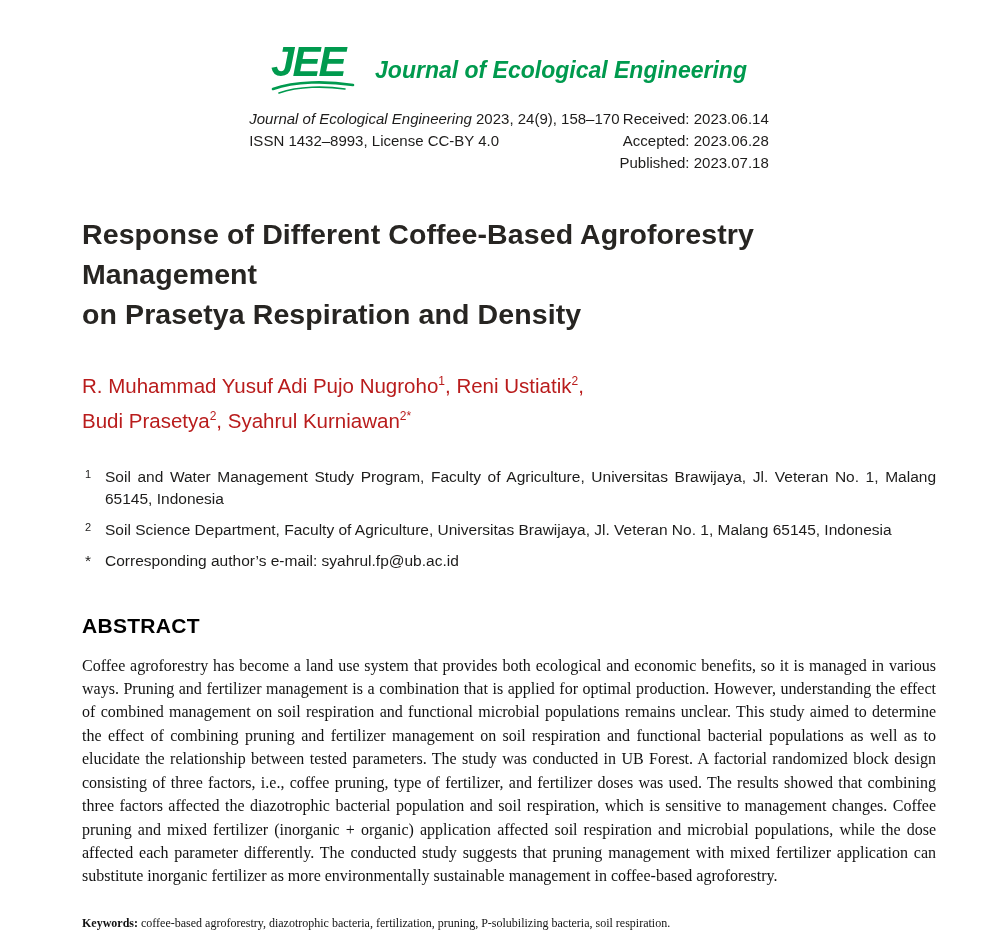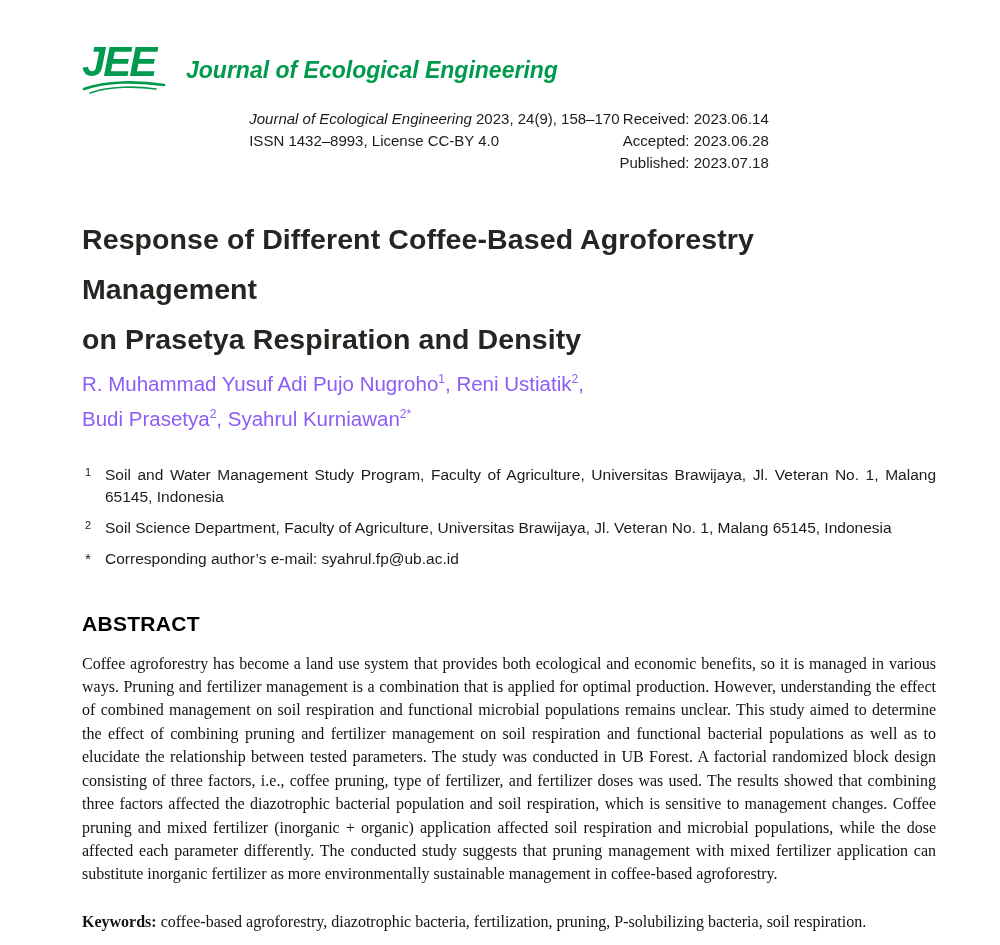--- a/index.html
+++ b/index.html
@@ -5,46 +5,47 @@
   * { margin: 0; padding: 0; box-sizing: border-box; }
   html, body { background: #ffffff; }
   body {
     width: 1000px; height: 945px; overflow: hidden;
     font-family: "Liberation Sans", sans-serif;
     color: #1d1c1b;
   }
   .page { width: 1000px; height: 945px; padding: 40px 64px 0 82px; background: #fff; }
 
   
-  .logo-row { display: flex; align-items: center; gap: 20px; height: 54px; }
+  .logo-row { display: flex; align-items: center; gap: 20px; height: 54px; justify-content: center; }
   .logo { position: relative; width: 84px; height: 54px; flex: 0 0 auto; }
   .logo-text {
     font-style: italic; font-weight: bold; font-size: 42px; line-height: 44px;
     letter-spacing: -2px; display: inline-block;
   }
   .logo-swoosh { position: absolute; left: -2px; bottom: 0; }
   .journal-name {
     font-style: italic; font-weight: bold; font-size: 23px;
     padding-top: 6px;
   }
 
   .meta-row { display: flex; justify-content: center; margin-top: 14px; }
   .citation-block { font-size: 15px; line-height: 22px; }
   .citation-block .italic { font-style: italic; }
   .doi-line { cursor: pointer; }
   .dates-block { font-size: 15px; line-height: 22px; text-align: right; }
 
   
   .title {
     margin-top: 40px;
-    font-size: 28.5px; line-height: 50px; font-weight: 600;
+    font-size: 28.5px; line-height: 40px; font-weight: 600;
     color: #272522; letter-spacing: 0.1px;
   }
   .authors {
-    font-size: 20.5px; line-height: 30px; color: #8b5cf6;
+    margin-top: 32px;
+    font-size: 20.5px; line-height: 30px; color: #b91c1c;
   }
   .authors sup { font-size: 12px; }
 
   
   .affiliations { margin-top: 30px; }
   .affil {
     position: relative; padding-left: 23px; margin-bottom: 9px;
     font-size: 15.5px; line-height: 22px; text-align: justify;
   }
   .affil-marker {
@@ -59,21 +60,21 @@
     margin-top: 16px;
     font-family: "Liberation Serif", serif;
     font-size: 16px; line-height: 23.4px;
     text-align: justify; color: #121212;
   }
 
   
   .keywords {
     margin-top: 24px;
     font-family: "Liberation Serif", serif;
-    font-size: 16px; line-height: 23.4px;
+    font-size: 12px; line-height: 23.4px;
     text-align: justify; color: #121212;
   }
   .keywords-label { font-weight: bold; }
 </style>
 </head>
 <body>
 
 <div class="page">
 
   <header>

